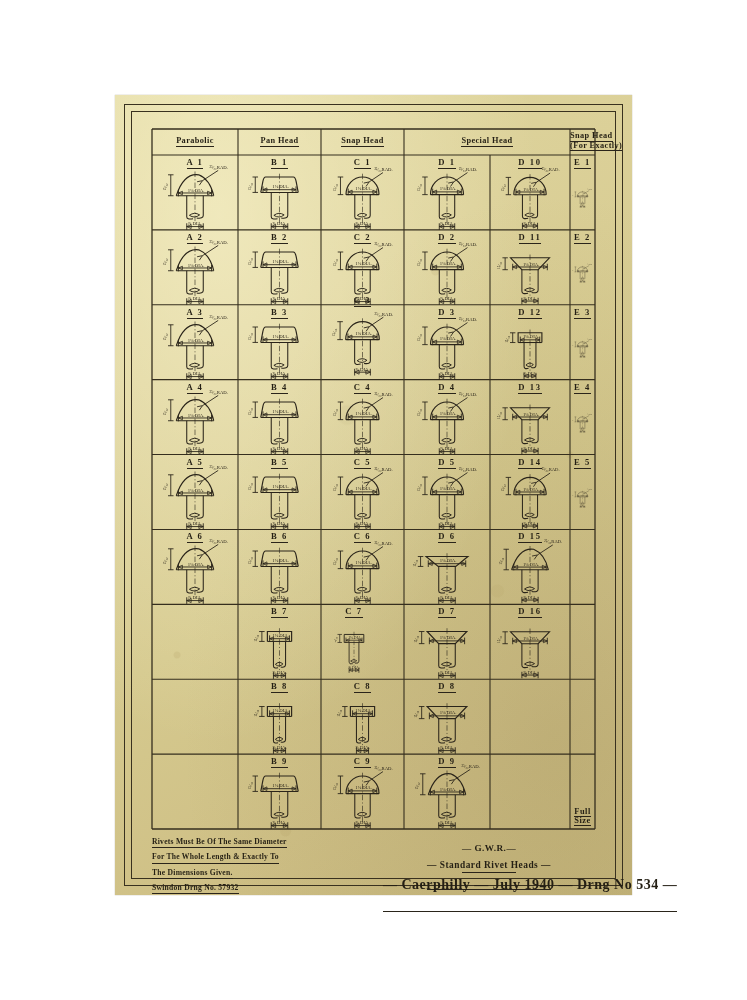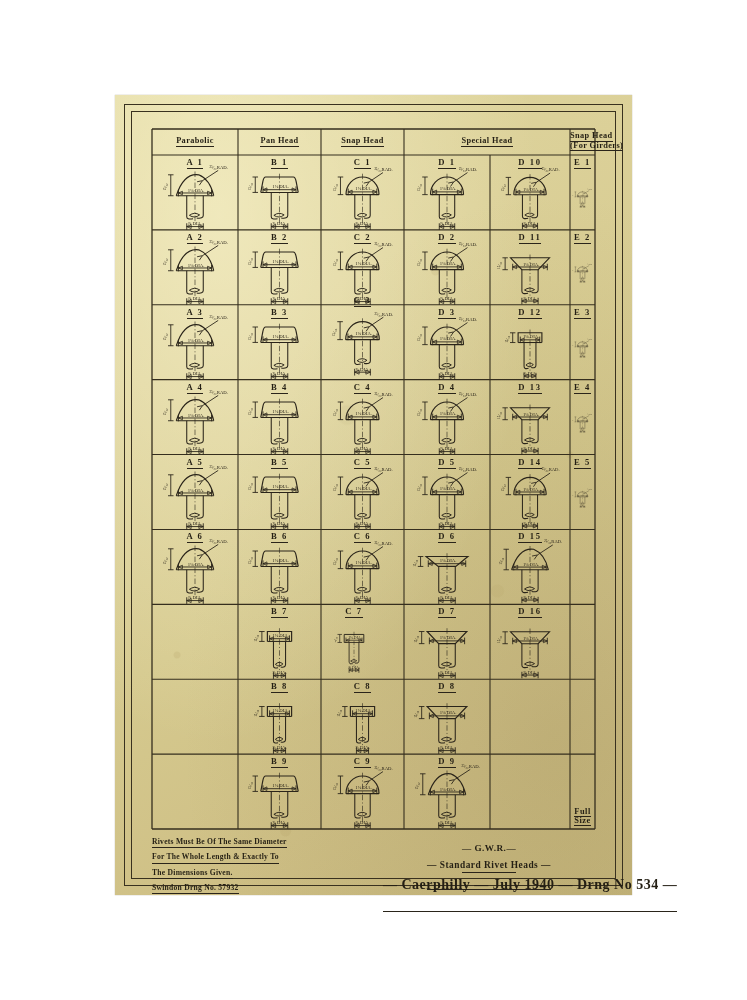--- a/index.html
+++ b/index.html
@@ -99,21 +99,21 @@
         <div class="cell" style="left: 86px; top: 0px; width: 83px; height: 26px;">
           <div class="hdr-txt colhdr"><u>Pan  Head</u></div>
         </div>
         <div class="cell" style="left: 169px; top: 0px; width: 83px; height: 26px;">
           <div class="hdr-txt colhdr"><u>Snap Head</u></div>
         </div>
         <div class="cell" style="left: 252px; top: 0px; width: 166px; height: 26px;">
           <div class="hdr-txt colhdr"><u>Special   Head</u></div>
         </div>
         <div class="cell" style="left: 418px; top: 0px; width: 25px; height: 26px;">
-          <div class="hdr-txt colhdr two"><u>Snap Head</u><br><u>(For Girders)</u></div>
+          <div class="hdr-txt colhdr two"><u>Snap Head</u><br><u>(For Exactly)</u></div>
         </div>
         <div class="cell" style="left: 0px; top: 26px; width: 86px; height: 74.8889px;">
           <div class="code"><u>A 1</u></div>
           <div class="fig">
             <svg viewBox="0 0 74 58" width="100%" height="100%" preserveAspectRatio="xMidYMid meet">
               <path d="M20 27Q26.8 6.1 40.4 8Q50.6 12.18 54 27" class="ink" stroke-width="1.05"></path>
               <path d="M20 27H54" class="ink" stroke-width="0.95"></path>
               <path d="M37 5V52" class="ink" stroke-width="0.55" stroke-dasharray="5 2 1 2"></path>
               <path d="M29.5 27V46 Q29.5 49 35.2 47.8" class="ink" stroke-width="0.95"></path>
               <path d="M44.5 27V45 Q44.5 48 38.5 47.2" class="ink" stroke-width="0.95"></path>

